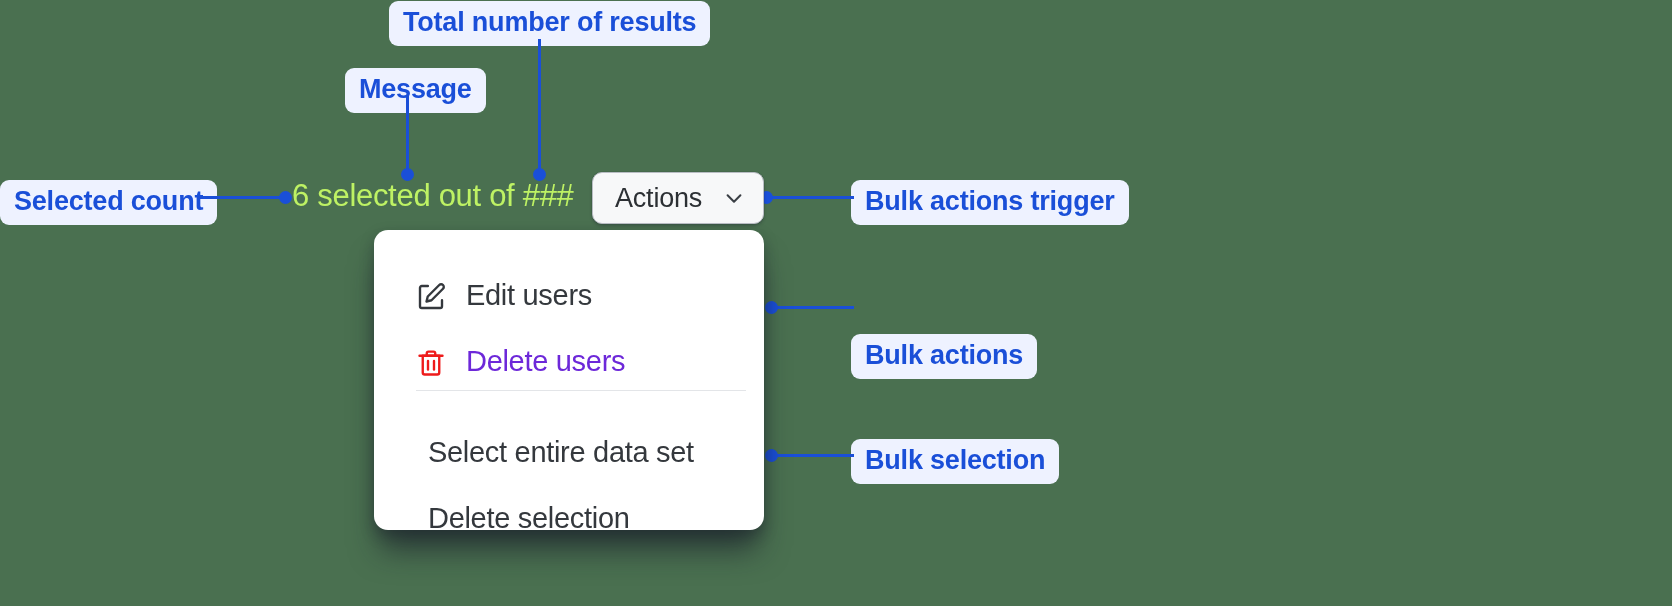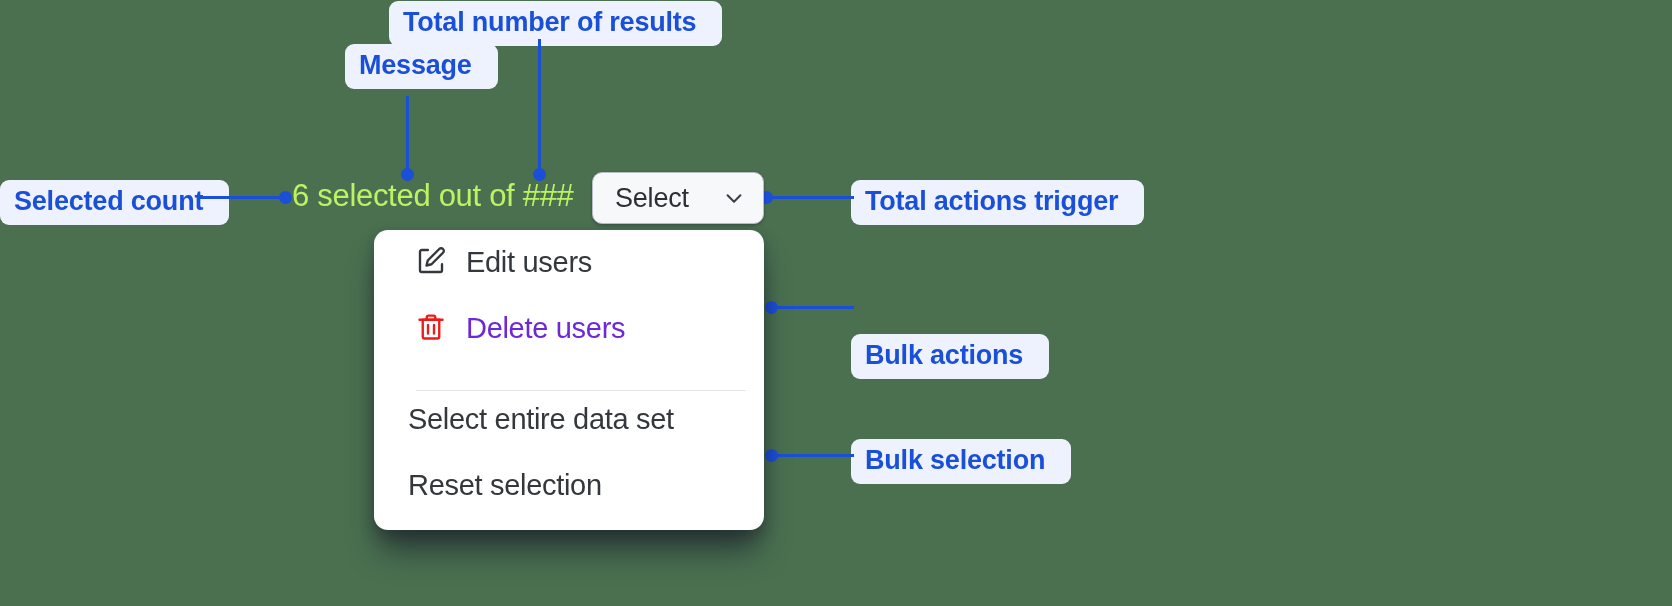--- a/index.html
+++ b/index.html
@@ -23,21 +23,21 @@
 
   
   .anno {
     position: absolute;
     background: #eef2ff;
     color: #1a4fd8;
     font-size: 27px;
     font-weight: 700;
     letter-spacing: -0.2px;
     border-radius: 9px;
-    padding: 6px 26px 8px 14px;
+    padding: 6px 14px 8px 14px;
     white-space: nowrap;
     line-height: 1.15;
     box-sizing: border-box;
   }
 
   
   .conn-v {
     position: absolute;
     width: 3px;
     background: #1a4fd8;
@@ -103,21 +103,21 @@
     background: #ffffff;
     border-radius: 14px;
     box-shadow: 0 26px 30px -6px rgba(22,26,40,0.62),
                 0 6px 14px rgba(22,26,40,0.35);
     box-sizing: border-box;
     padding-top: 16px;
   }
   .menu-item {
     height: 66px;
     display: flex;
-    align-items: flex-start;
+    align-items: flex-end;
     padding: 0 0 0 42px;
     box-sizing: border-box;
   }
   .menu-item .mi-icon {
     width: 30px;
     height: 30px;
     margin-right: 20px;
     flex: none;
     display: block;
   }
@@ -126,55 +126,55 @@
     color: #34383d;
     letter-spacing: -0.3px;
     white-space: nowrap;
   }
   .menu-item.danger .mi-label { color: #6d28d9; }
   .menu-sep {
     height: 1px;
     background: #e3e5e8;
     margin: 12px 18px 12px 42px;
   }
-  .menu-item.plain { padding-left: 34px; }
+  .menu-item.plain { padding-left: 54px; }
 </style>
 </head>
 <body>
 
 <div id="stage">
 
   <div class="anno" style="left:389px; top:1px;">Total number of results</div>
   <div class="conn-v" style="left:538px; top:39px; height:135px;"></div>
   <div class="dot" style="left:533px; top:168px;"></div>
 
-  <div class="anno" style="left:345px; top:44px;">Message</div>
+  <div class="anno" style="left:345px; top:68px;">Message</div>
   <div class="conn-v" style="left:406px; top:96px; height:78px;"></div>
   <div class="dot" style="left:401px; top:168px;"></div>
 
   <div class="anno" style="left:0px; top:180px;">Selected count</div>
   <div class="conn-h" style="left:200px; top:196px; width:90px;"></div>
   <div class="dot" style="left:279px; top:191px;"></div>
 
-  <div class="anno" style="left:851px; top:180px;">Total actions trigger</div>
+  <div class="anno" style="left:851px; top:180px;">Bulk actions trigger</div>
   <div class="conn-h" style="left:766px; top:196px; width:88px;"></div>
   <div class="dot" style="left:760px; top:191px;"></div>
 
   <div class="anno" style="left:851px; top:291px;margin-top:43px;">Bulk actions</div>
   <div class="conn-h" style="left:770px; top:306px; width:84px;"></div>
   <div class="dot" style="left:765px; top:301px;"></div>
 
   <div class="anno" style="left:851px; top:439px;text-align:right;">Bulk selection</div>
   <div class="conn-h" style="left:770px; top:454px; width:84px;"></div>
   <div class="dot" style="left:765px; top:449px;"></div>
 
   <div class="sel-text">6 selected out of ###</div>
 
   <div class="actions-btn">
-    <span class="label">Select</span>
+    <span class="label">Actions</span>
     <span>
       <svg class="chev" viewBox="0 0 24 24" fill="none" stroke="#3a3f45" stroke-width="2.2" stroke-linecap="round" stroke-linejoin="round">
         <polyline points="5,9 12,16 19,9"></polyline>
       </svg>
     </span>
   </div>
 
   <div class="menu">
 
     <div class="menu-item">
@@ -200,18 +200,18 @@
       <span class="mi-label">Delete users</span>
     </div>
 
     <div class="menu-sep"></div>
 
     <div class="menu-item plain">
       <span class="mi-label">Select entire data set</span>
     </div>
 
     <div class="menu-item plain">
-      <span class="mi-label">Reset selection</span>
+      <span class="mi-label">Delete selection</span>
     </div>
 
   </div>
 
 </div>
 
 </body></html>

